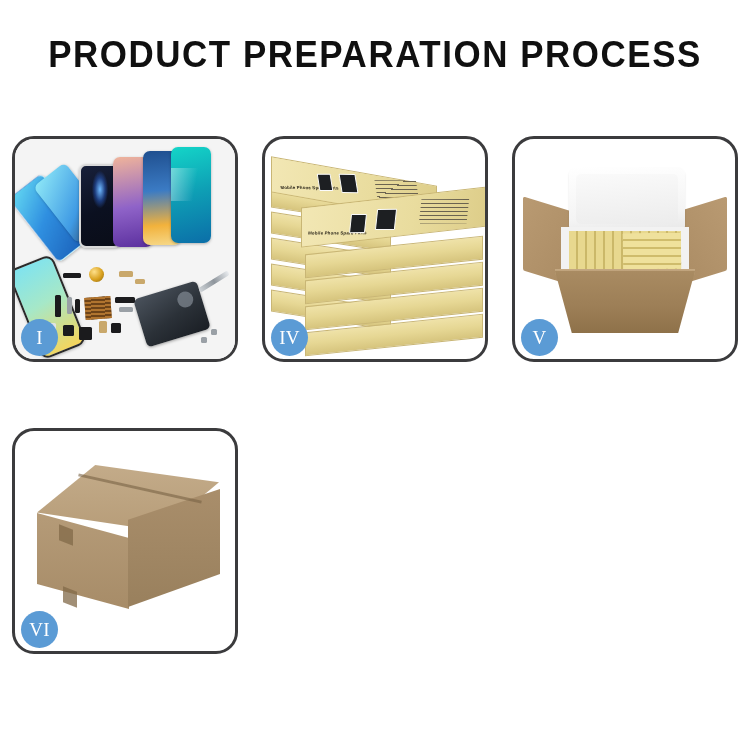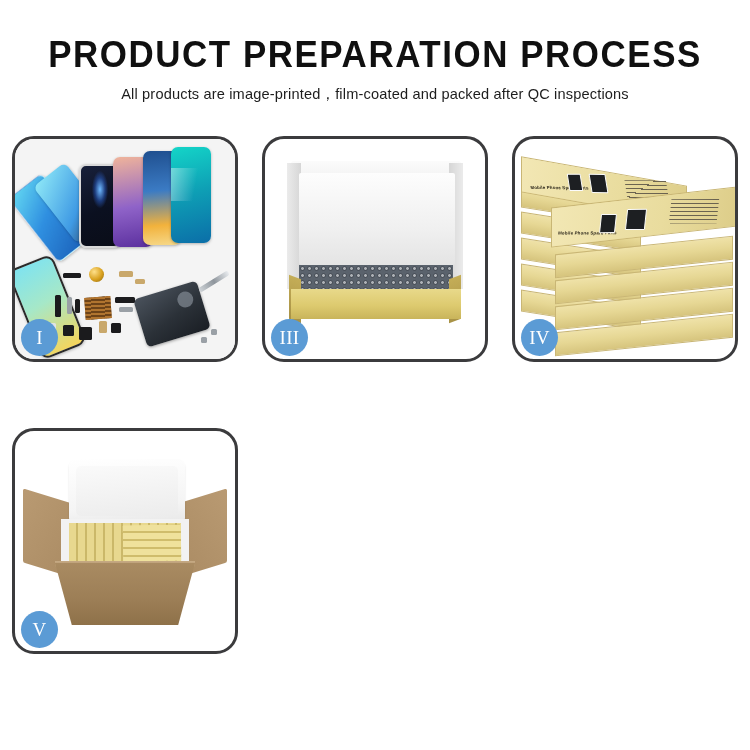--- a/index.html
+++ b/index.html
@@ -353,21 +353,20 @@
     transform: skewY(22deg);
   }
 </style>
 </head>
 <body>
 
 <div class="page">
 
   <div class="header">
     <div class="page-title">PRODUCT PREPARATION PROCESS</div>
-    <div class="page-subtitle">All products are image-printed，film-coated and packed after QC inspections</div>
   </div>
 
   <div class="grid">
 
     <div class="panel">
       <div class="panel-inner">
         <div class="p1-bg"></div>
 
         <div class="phone ph-film"></div>
         <div class="phone ph-film2"></div>
@@ -395,33 +394,20 @@
         <div class="prt drk" style="left:64px;  top:188px; width:13px; height:13px;"></div>
         <div class="prt tan" style="left:84px;  top:182px; width:8px;  height:12px;"></div>
         <div class="prt drk" style="left:96px;  top:184px; width:10px; height:10px;"></div>
         <div class="prt gry" style="left:196px; top:190px; width:6px;  height:6px;"></div>
         <div class="prt gry" style="left:186px; top:198px; width:6px;  height:6px;"></div>
       </div>
       <div class="badge">I</div>
     </div>
 
 
-    <div class="panel">
-      <div class="panel-inner">
-        <div class="b3-lidback"></div>
-        <div class="b3-flapL"></div>
-        <div class="b3-flapR"></div>
-        <div class="b3-foam"></div>
-        <div class="b3-bubble"></div>
-        <div class="b3-sideL"></div>
-        <div class="b3-sideR"></div>
-        <div class="b3-front"></div>
-      </div>
-      <div class="badge">III</div>
-    </div>
 
     <div class="panel">
       <div class="panel-inner">
         <div class="stack">
 
           <div class="kbox" style="left:6px;  top:56px;  width:120px; height:22px; transform:skewY(9deg);"></div>
           <div class="kbox" style="left:6px;  top:82px;  width:120px; height:22px; transform:skewY(9deg);"></div>
           <div class="kbox" style="left:6px;  top:108px; width:120px; height:22px; transform:skewY(9deg);"></div>
           <div class="kbox" style="left:6px;  top:134px; width:120px; height:22px; transform:skewY(9deg);"></div>
           <div class="kbox" style="left:6px;  top:160px; width:120px; height:22px; transform:skewY(9deg);"></div>
@@ -459,15 +445,26 @@
         <div class="c5-foamlid"></div>
         <div class="c5-inner"></div>
         <div class="c5-yellow"></div>
         <div class="c5-yellow2"></div>
         <div class="c5-rim"></div>
         <div class="c5-body"></div>
       </div>
       <div class="badge">V</div>
     </div>
 
+    <div class="panel">
+      <div class="panel-inner">
+        <div class="c6-top"></div>
+        <div class="c6-front"></div>
+        <div class="c6-side"></div>
+        <div class="c6-seam"></div>
+        <div class="c6-tape1"></div>
+        <div class="c6-tape2"></div>
+      </div>
+      <div class="badge">VI</div>
+    </div>
 
   </div>
 </div>
 
 </body></html>

